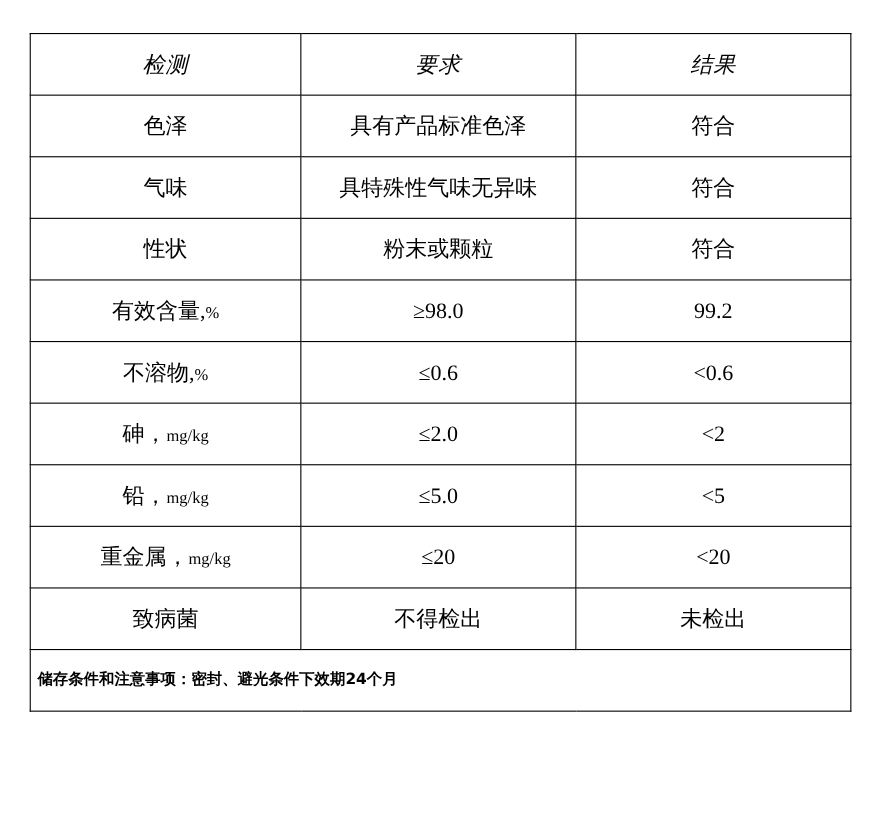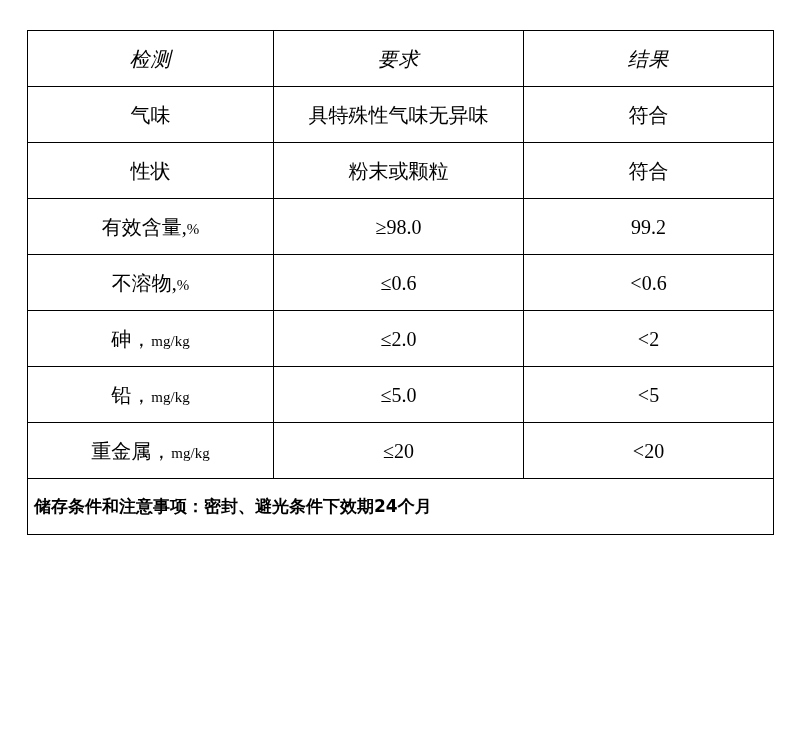--- a/index.html
+++ b/index.html
@@ -45,21 +45,21 @@
   .unit {
     font-size: 15px;
   }
   .note-row td {
     height: 46px;
     text-align: left;
   }
   .note-text {
     display: block;
     padding-left: 6px;
-    font-size: 17px;
+    font-size: 14px;
     font-family: "DejaVu Sans", "Liberation Sans", sans-serif;
     font-weight: bold;
     text-align: left;
     letter-spacing: 0px;
   }
   .hdr .cell-inner { letter-spacing: 1px; font-style: italic; }
 </style>
 </head>
 <body>
 
@@ -76,20 +76,31 @@
             <span class="cell-inner">检测</span>
           </td>
         <td>
             <span class="cell-inner">要求</span>
           </td>
         <td>
             <span class="cell-inner">结果</span>
           </td>
       </tr>
 
+      <tr>
+        <td>
+            <span class="cell-inner"><span>色泽</span><span class="unit"></span></span>
+          </td>
+        <td>
+            <span class="cell-inner">具有产品标准色泽</span>
+          </td>
+        <td>
+            <span class="cell-inner">符合</span>
+          </td>
+      </tr>
 
       <tr>
         <td>
             <span class="cell-inner"><span>气味</span><span class="unit"></span></span>
           </td>
         <td>
             <span class="cell-inner">具特殊性气味无异味</span>
           </td>
         <td>
             <span class="cell-inner">符合</span>
@@ -163,20 +174,31 @@
           </td>
         <td>
             <span class="cell-inner">≤20</span>
           </td>
         <td>
             <span class="cell-inner">&lt;20</span>
           </td>
       </tr>
 
 
+      <tr>
+        <td>
+            <span class="cell-inner"><span>致病菌</span><span class="unit"></span></span>
+          </td>
+        <td>
+            <span class="cell-inner">不得检出</span>
+          </td>
+        <td>
+            <span class="cell-inner">未检出</span>
+          </td>
+      </tr>
 
       <tr class="note-row">
         <td colspan="3">
             <span class="note-text">储存条件和注意事项：密封、避光条件下效期24个月</span>
           </td>
       </tr>
     </tbody>
   </table>
 </div>
 

